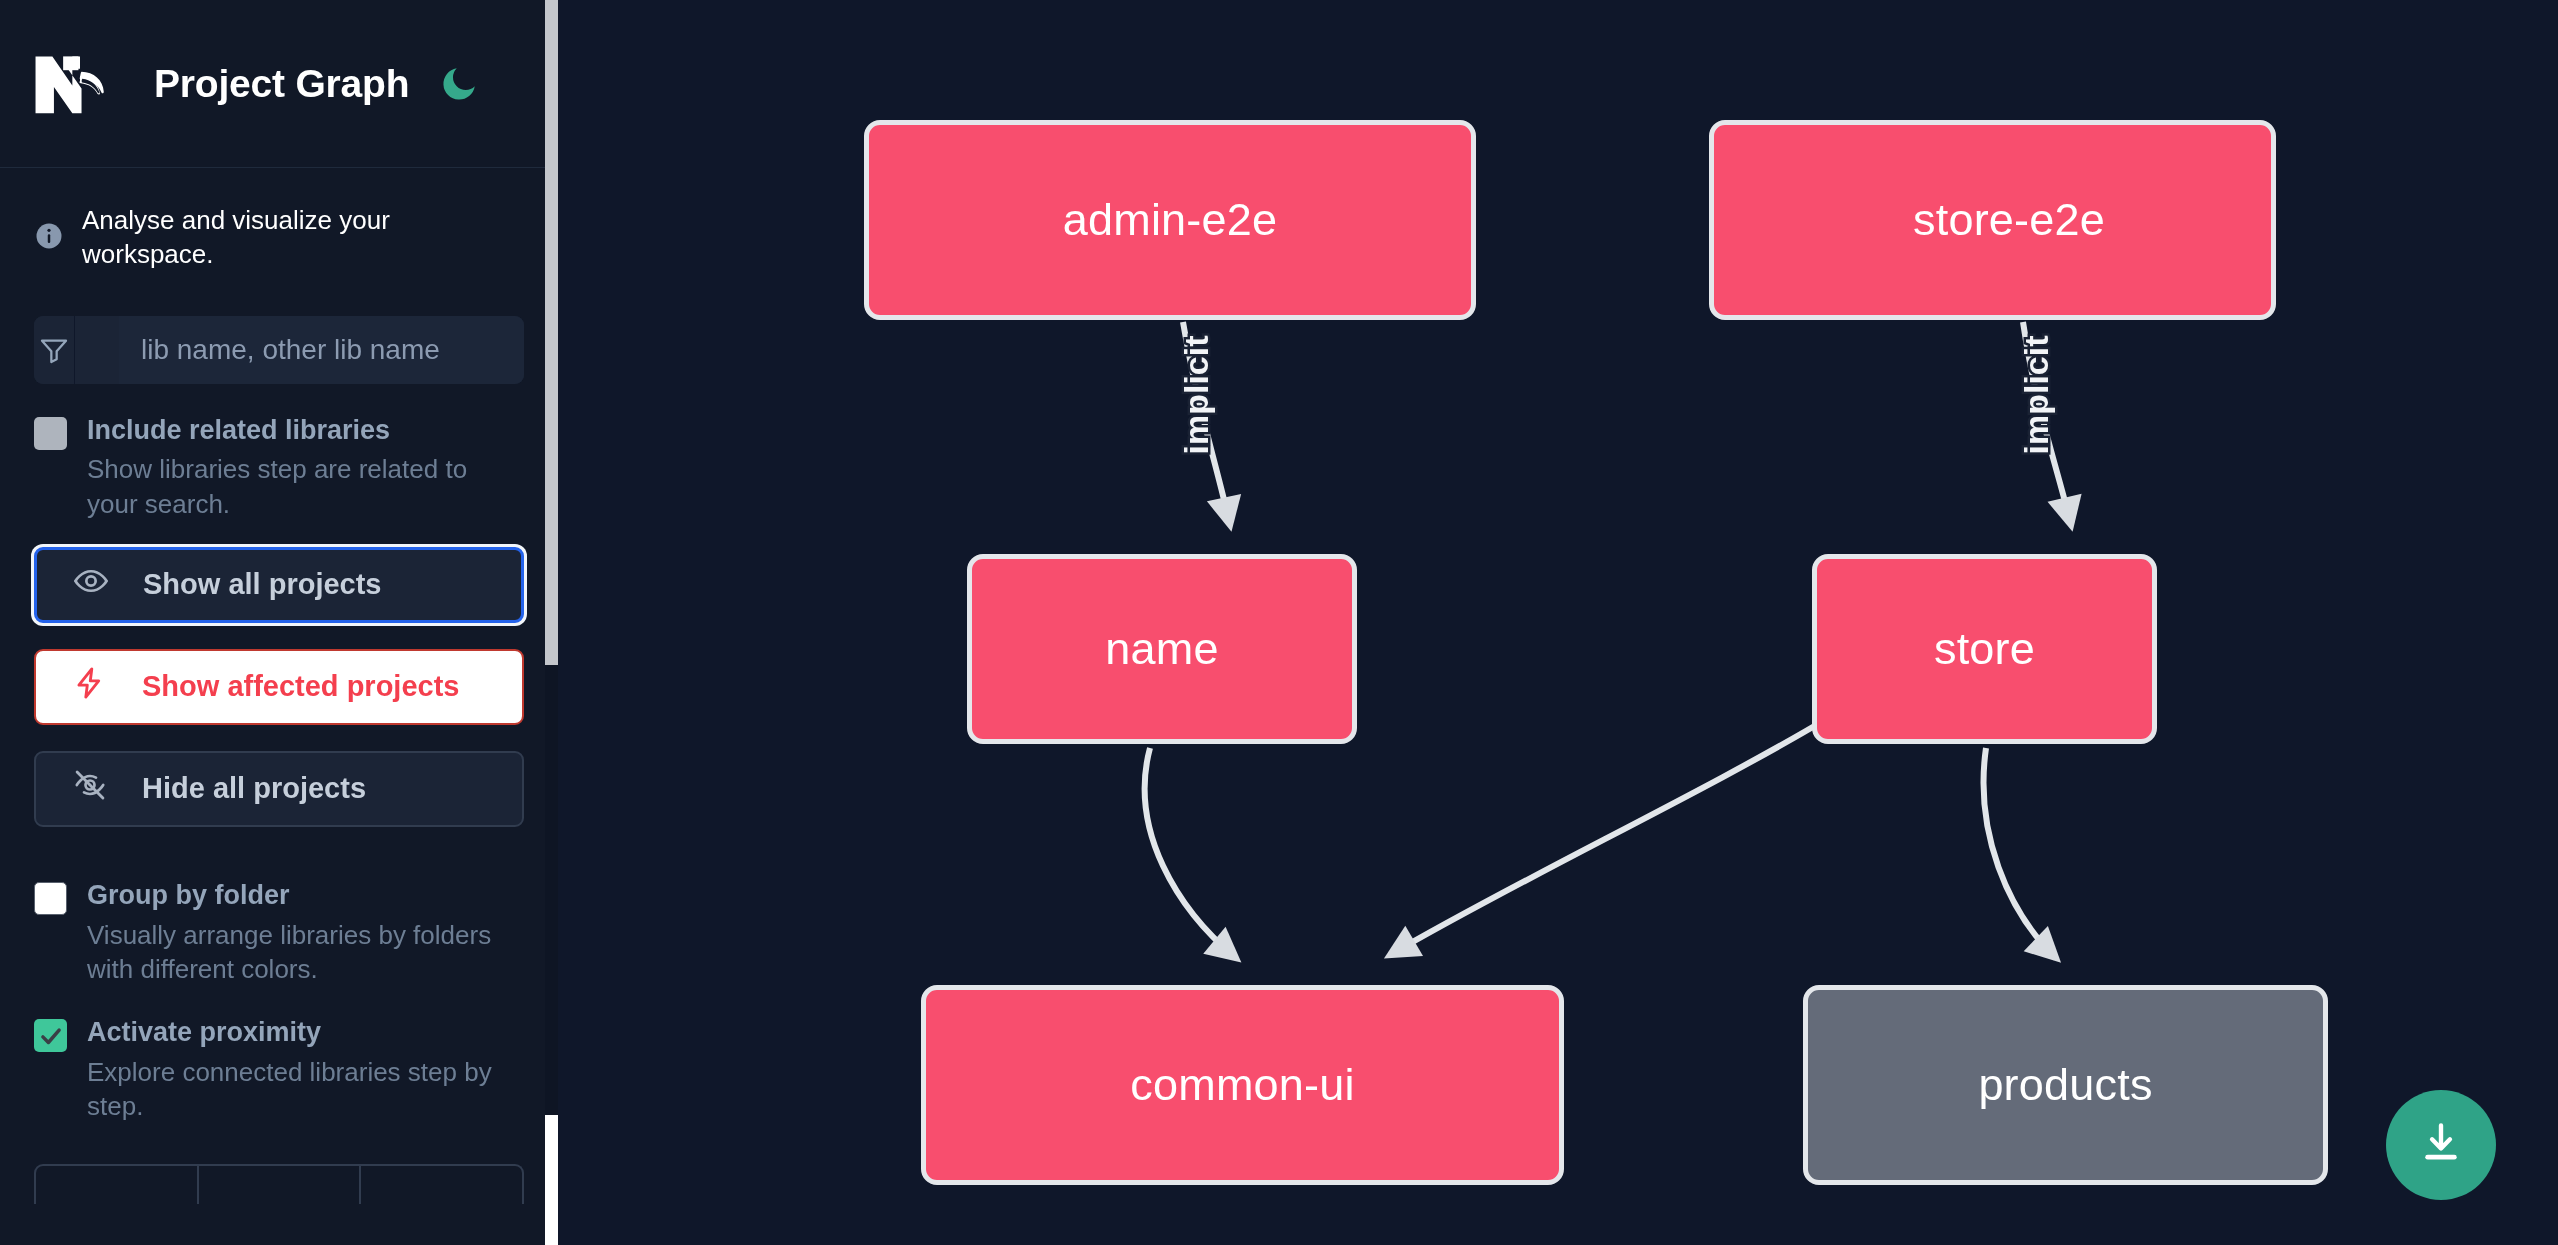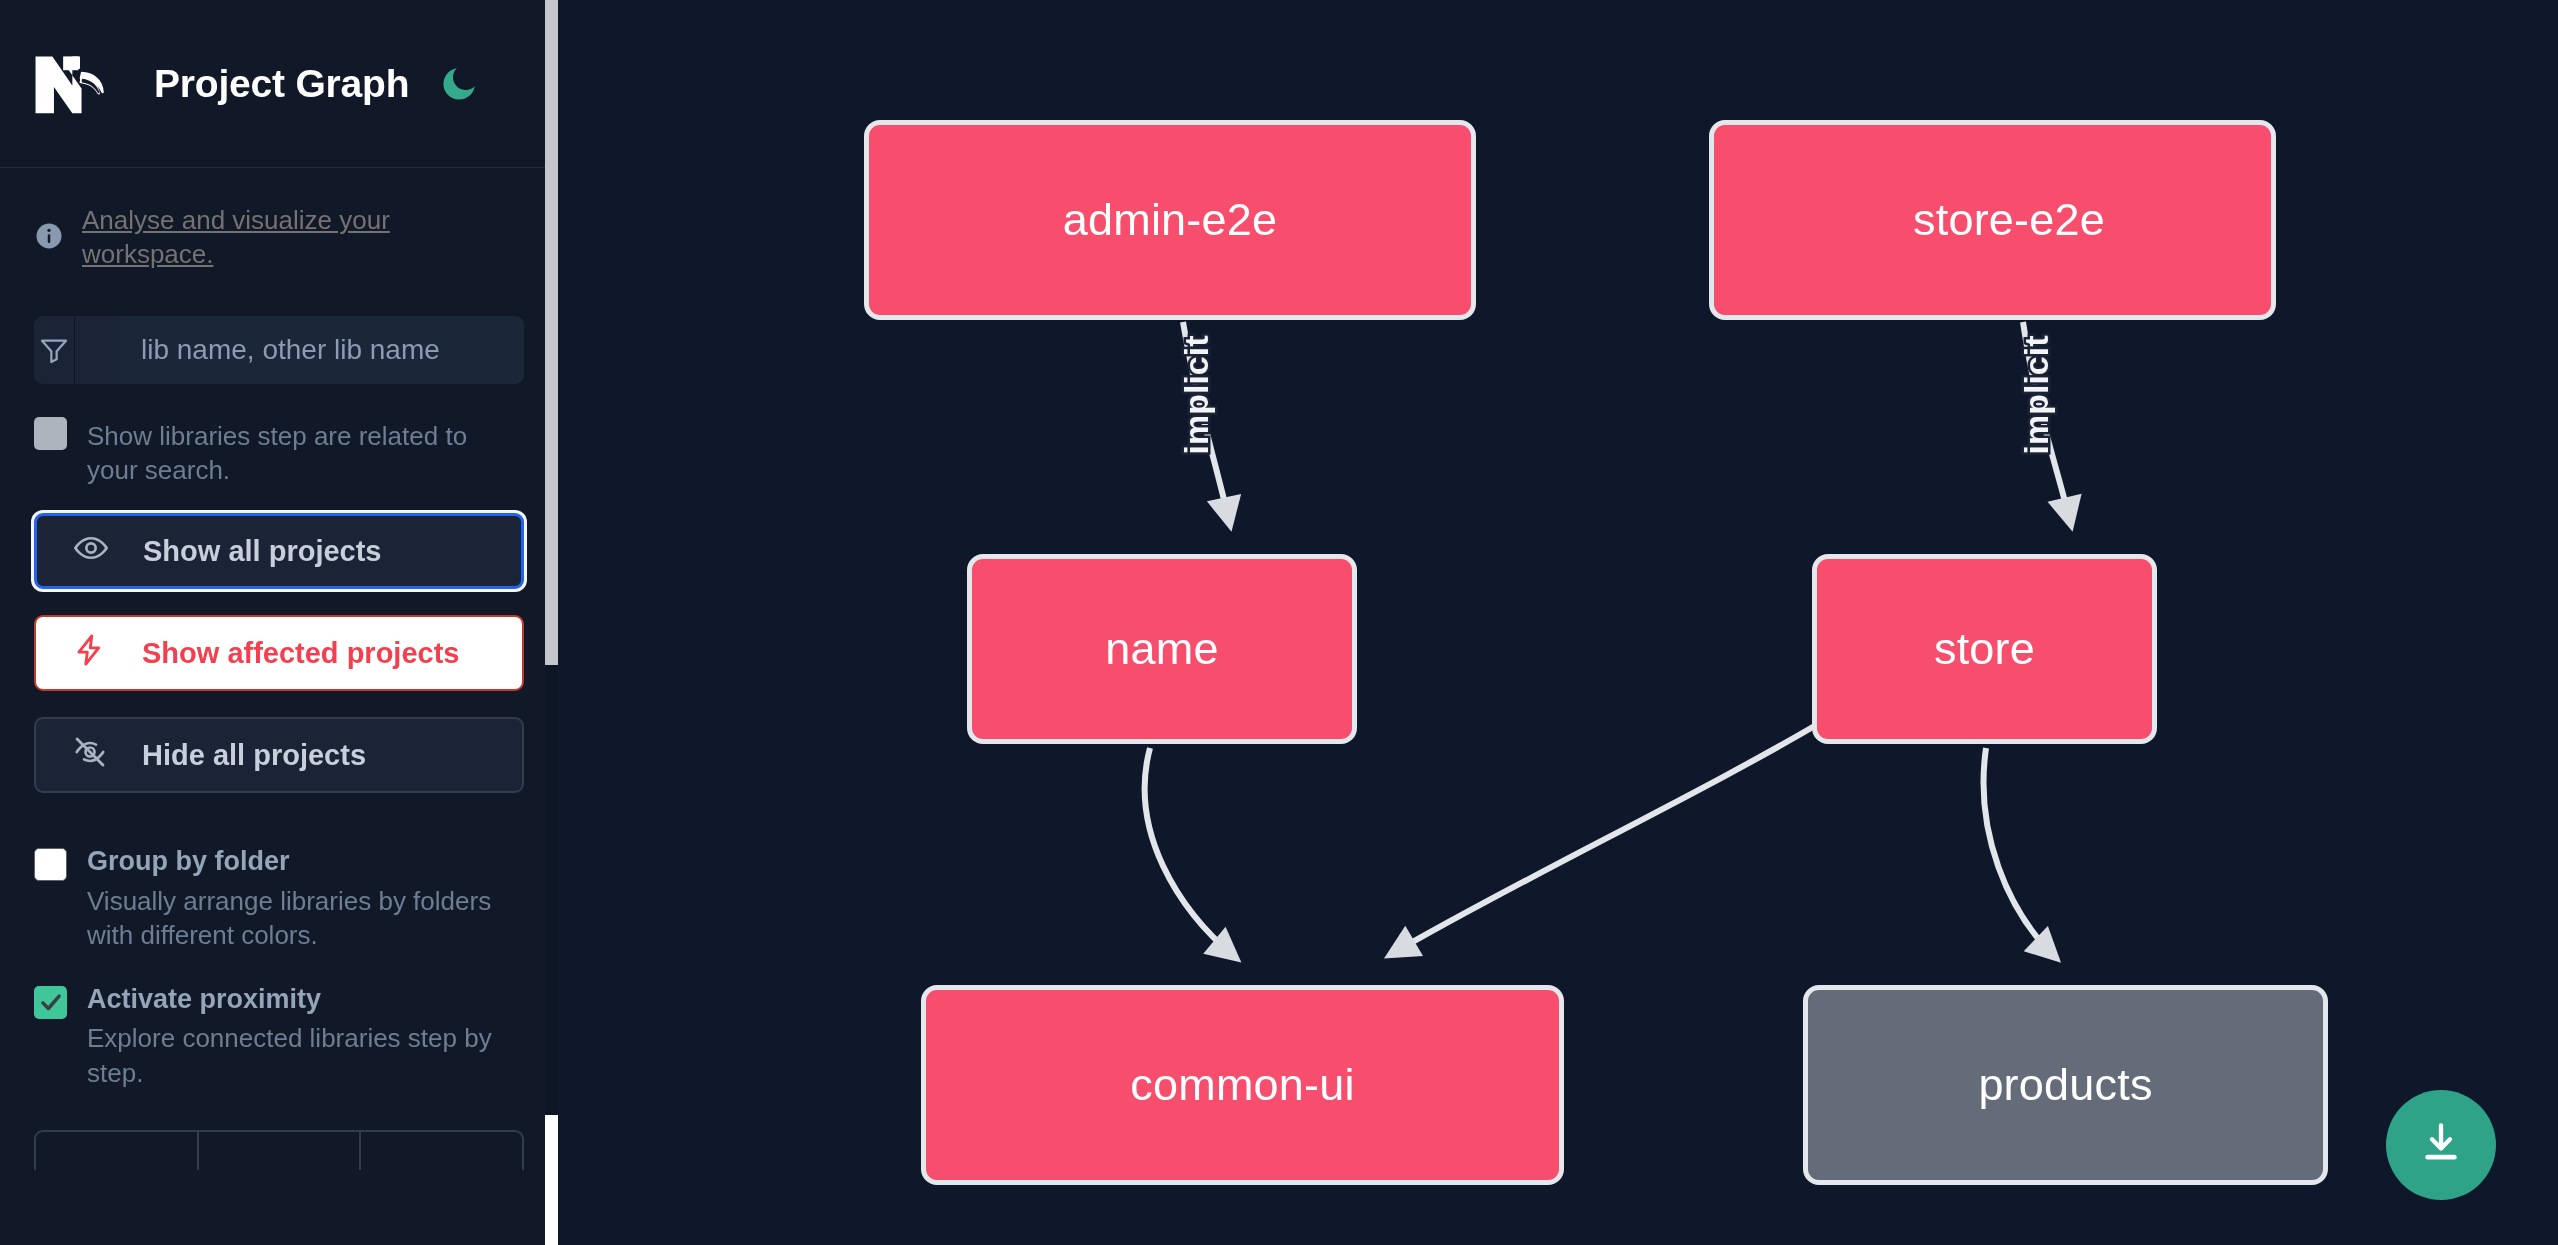--- a/index.html
+++ b/index.html
@@ -39,21 +39,21 @@
     display: flex; align-items: center; justify-content: center;
     cursor: pointer;
   }
 
   .sb-body { padding: 0 34px; }
 
   .blurb {
     display: flex; align-items: center; gap: 18px;
     padding: 36px 0 0 0;
   }
-  .blurb-text { color: #737373; font-size: 26px; line-height: 1.3; text-decoration: underline; }
+  .blurb-text { color: #ffffff; font-size: 26px; line-height: 1.3; }
 
   .search-row {
     margin-top: 44px;
     display: flex; align-items: stretch;
     height: 68px;
     border-radius: 9px;
     overflow: hidden;
     background: #1B2436;
     gap: 44px;
   }
@@ -218,20 +218,21 @@
           <svg viewBox="0 0 24 24" width="32" height="32" aria-hidden="true">
             <path d="M3 5h18l-7 8v6l-4 2v-8z" fill="none" stroke="#94A5BA" stroke-width="1.7" stroke-linejoin="round"></path>
           </svg>
         </span>
         <input class="search-input" type="text" placeholder="lib name, other lib name" style="">
       </div>
 
       <div class="opt">
         <span class="cb cb-grey"></span>
         <span class="opt-col">
+          <div class="opt-label">Include related libraries</div>
           <div class="opt-desc">Show libraries step are related to your search.</div>
         </span>
       </div>
 
       <div class="btn btn-focus">
         <span>
           <svg viewBox="0 0 24 24" width="36" height="36" aria-hidden="true">
             <path d="M1.6 12S5.4 5.5 12 5.5 22.4 12 22.4 12 18.6 18.5 12 18.5 1.6 12 1.6 12z" fill="none" stroke="#A8B2C1" stroke-width="1.8"></path>
             <circle cx="12" cy="12" r="3.1" fill="none" stroke="#A8B2C1" stroke-width="1.8"></circle>
           </svg>

